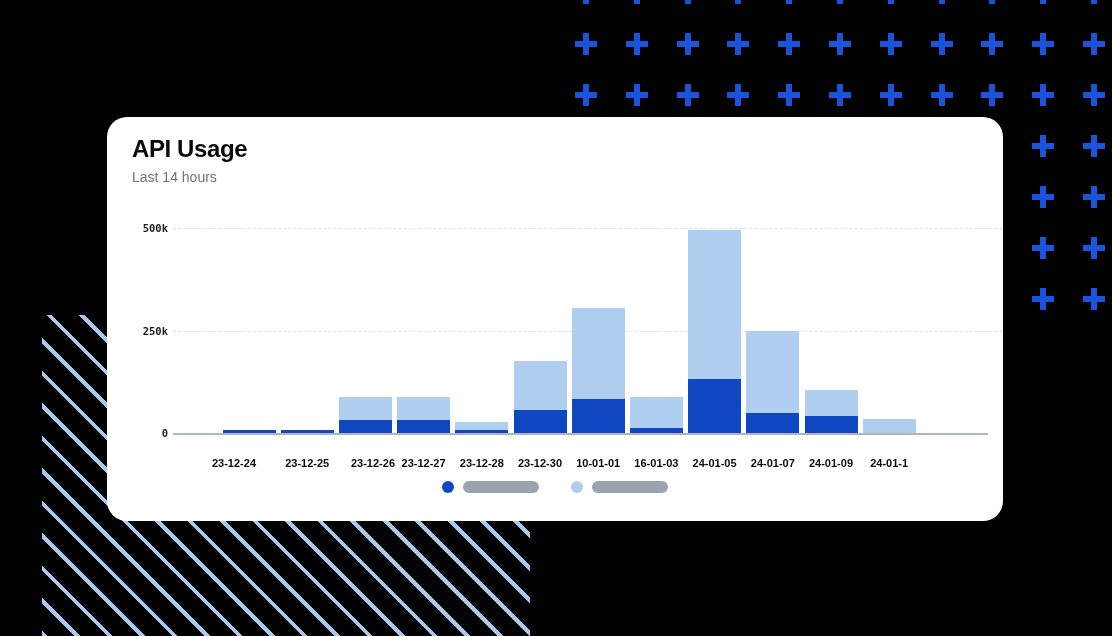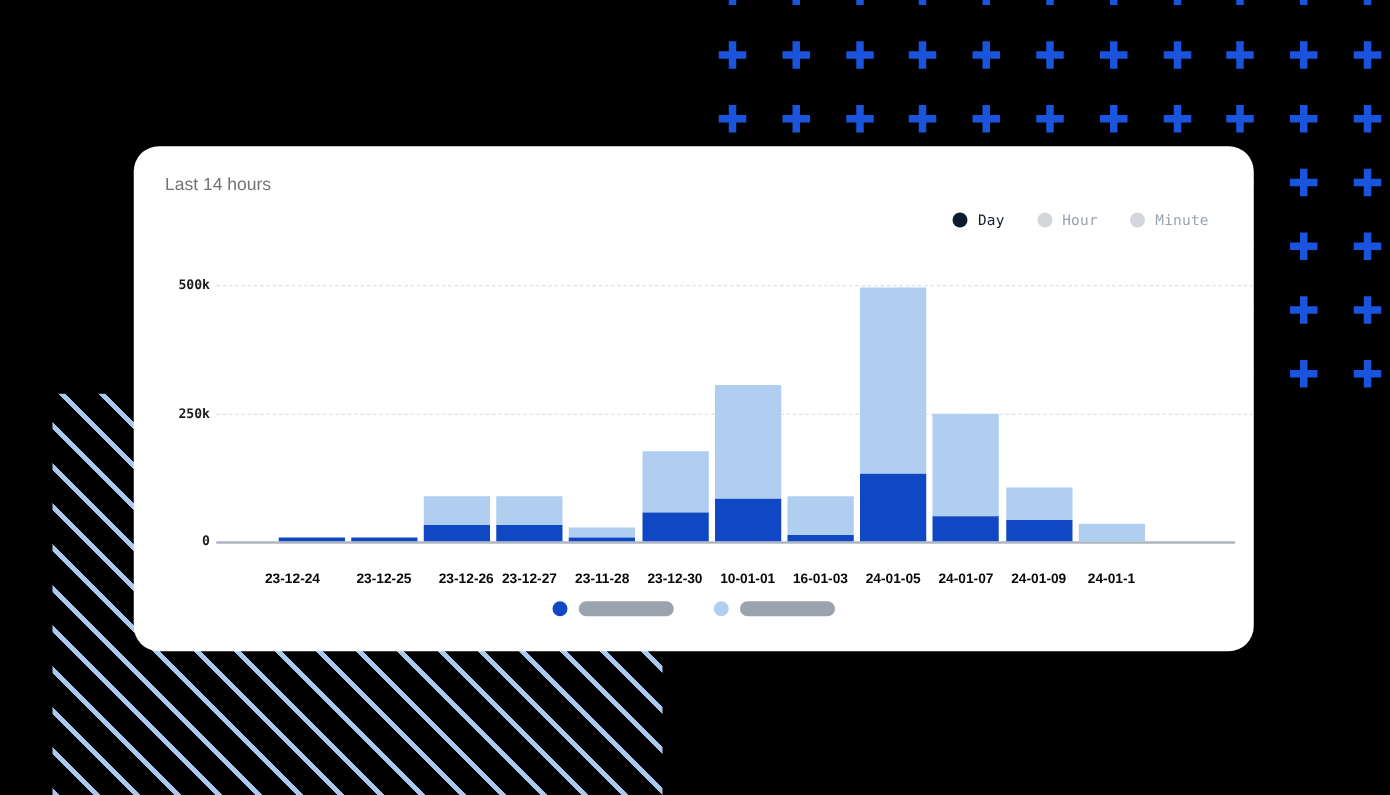--- a/index.html
+++ b/index.html
@@ -313,37 +313,24 @@
       <div class="plus-icon" style="left: 406.4px; top: 306px;"></div>
       <div class="plus-icon" style="left: 457.2px; top: 306px;"></div>
       <div class="plus-icon" style="left: 508px; top: 306px;"></div>
     </div>
   <div id="stripe-block"></div>
 </div>
 
 <div id="card">
 
   <div id="card-header">
+    <div id="page-title">API Usage</div>
     <div id="page-subtitle">Last 14 hours</div>
   </div>
 
-  <div id="legend">
-      <div class="legend-item active">
-        <span class="legend-dot" style="background: rgb(15, 27, 46);"></span>
-        <span class="legend-label">Day</span>
-      </div>
-      <div class="legend-item inactive">
-        <span class="legend-dot" style="background: rgb(211, 215, 220);"></span>
-        <span class="legend-label">Hour</span>
-      </div>
-      <div class="legend-item inactive">
-        <span class="legend-dot" style="background: rgb(211, 215, 220);"></span>
-        <span class="legend-label">Minute</span>
-      </div>
-    </div>
 
   <div id="chart-area">
     <div id="gridlines">
         <div class="gridline" style="top: 213.5px;"></div>
         <div class="gridline" style="top: 111px;"></div>
       </div>
     <div id="y-axis">
         <div class="y-tick-label" style="top: 310px;">0</div>
         <div class="y-tick-label" style="top: 207.5px;">250k</div>
         <div class="y-tick-label" style="top: 105px;">500k</div>
@@ -394,21 +381,21 @@
         </div>
         <div class="bar-group" style="left: 689.7px; width: 53px;">
           <div class="bar-seg seg-light" style="height: 14.35px;"></div>
         </div>
       </div>
     <div id="x-axis">
         <div class="x-tick-label" style="left: 87px; width: 80px;">23-12-24</div>
         <div class="x-tick-label" style="left: 160.2px; width: 80px;">23-12-25</div>
         <div class="x-tick-label" style="left: 226px; width: 80px;">23-12-26</div>
         <div class="x-tick-label" style="left: 276.6px; width: 80px;">23-12-27</div>
-        <div class="x-tick-label" style="left: 334.8px; width: 80px;">23-11-28</div>
+        <div class="x-tick-label" style="left: 334.8px; width: 80px;">23-12-28</div>
         <div class="x-tick-label" style="left: 393px; width: 80px;">23-12-30</div>
         <div class="x-tick-label" style="left: 451.2px; width: 80px;">10-01-01</div>
         <div class="x-tick-label" style="left: 509.4px; width: 80px;">16-01-03</div>
         <div class="x-tick-label" style="left: 567.6px; width: 80px;">24-01-05</div>
         <div class="x-tick-label" style="left: 625.8px; width: 80px;">24-01-07</div>
         <div class="x-tick-label" style="left: 684px; width: 80px;">24-01-09</div>
         <div class="x-tick-label" style="left: 742.2px; width: 80px;">24-01-1</div>
       </div>
   </div>
 

